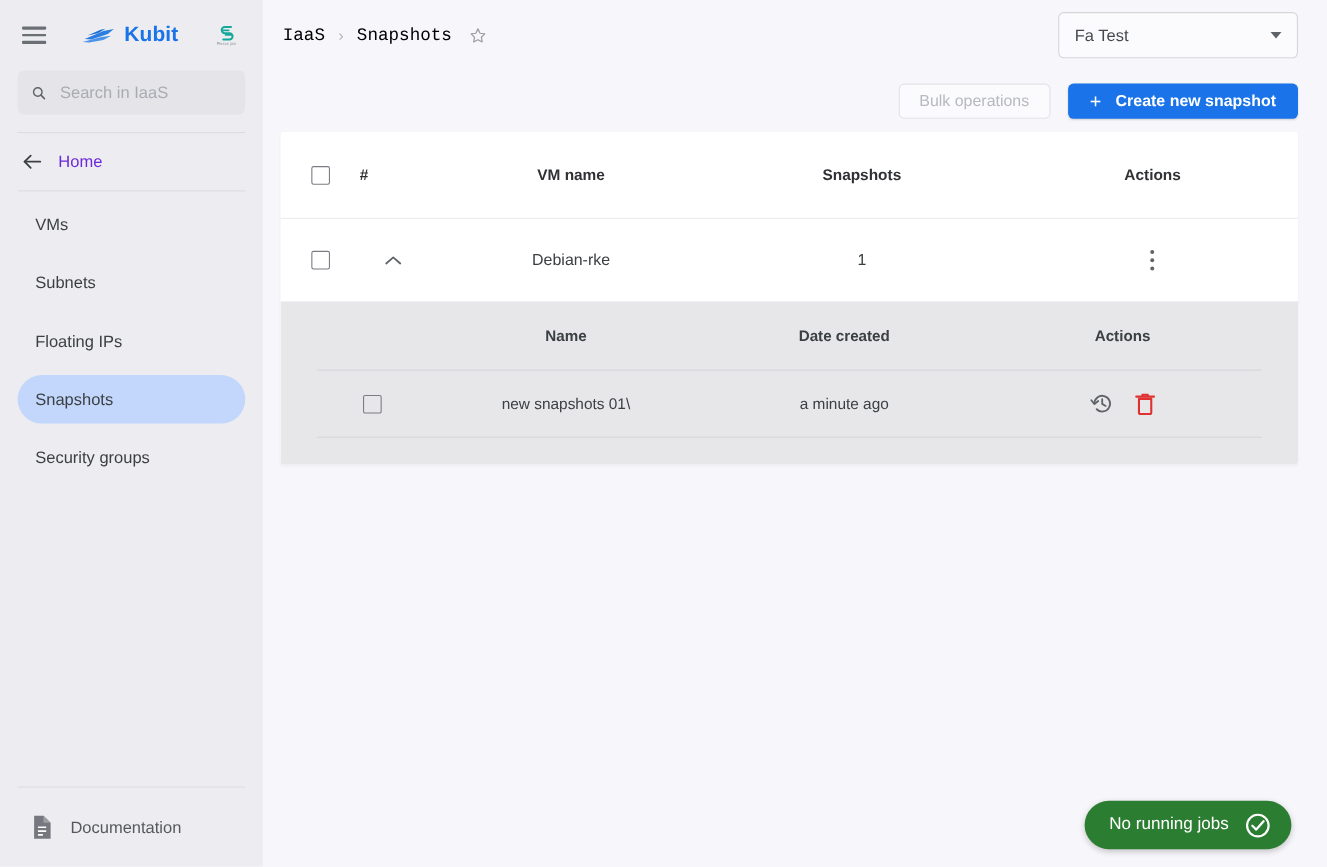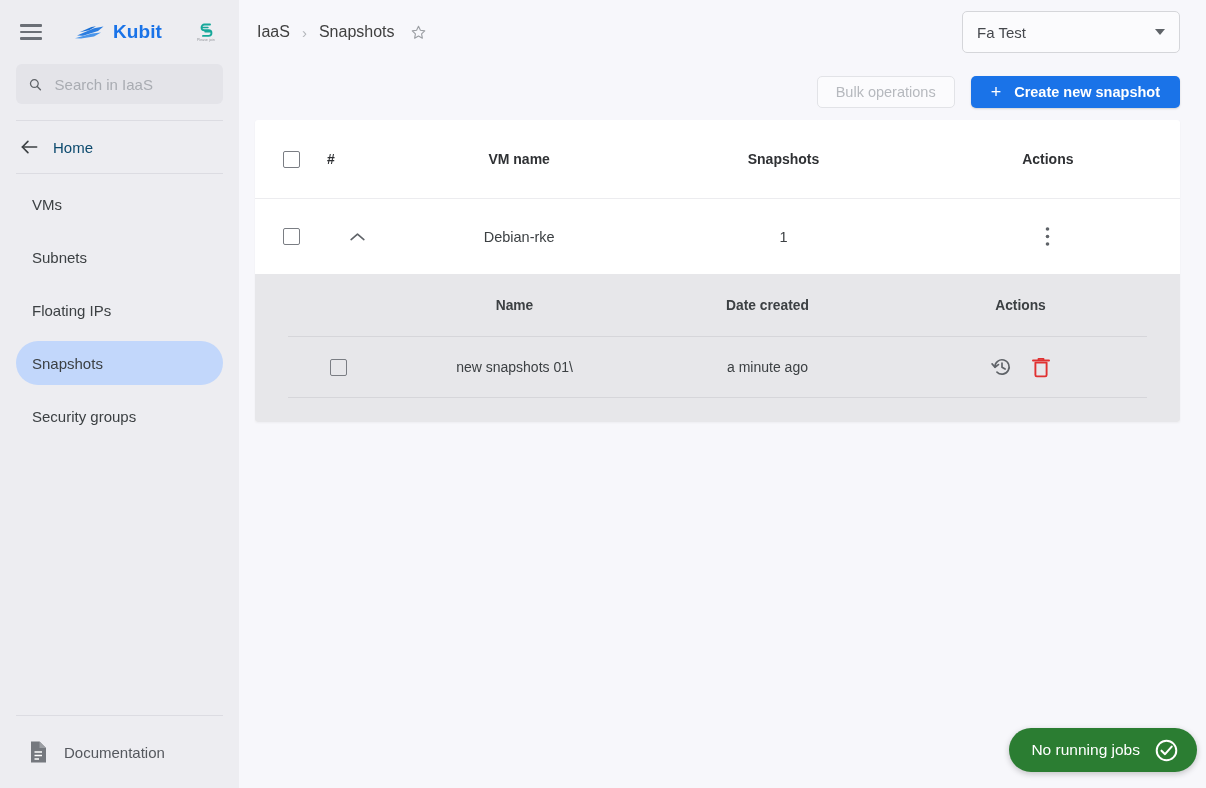--- a/index.html
+++ b/index.html
@@ -119,21 +119,21 @@
   }
 
   .home-row {
     display: flex;
     align-items: center;
     gap: 14px;
     padding: 0 20px;
     height: 52px;
     cursor: pointer;
   }
-  .home-label { font-size: 15px; color: #0c4a6e; }
+  .home-label { font-size: 15px; color: #6d28d9; }
 
   .nav-list { padding: 8px 16px 0 16px; display: flex; flex-direction: column; }
   .nav-item {
     height: 44px;
     display: flex;
     align-items: center;
     padding: 0 16px;
     border-radius: 22px;
     font-size: 15px;
     color: #3c4043;
@@ -169,21 +169,21 @@
   }
 
   .topbar {
     height: 64px;
     display: flex;
     align-items: center;
     padding: 0 26px 0 18px;
   }
 
   .breadcrumb { display: flex; align-items: center; gap: 12px; }
-  .crumb { font-size: 16px; color: #404040; cursor: pointer; }
+  .crumb { font-size: 16px; color: #000000; cursor: pointer; font-family: Liberation Mono, monospace; }
   .crumb-sep { color: #b3b6bb; font-size: 15px; }
   .star-btn { margin-left: 3px; cursor: pointer; display: flex; }
 
   .project-select {
     margin-left: auto;
     width: 218px;
     height: 42px;
     border: 1px solid #d5d6da;
     border-radius: 5px;
     background: #fbfbfd;
@@ -283,21 +283,21 @@
   .sub-head .sub-cell { font-weight: bold; font-size: 13.8px; }
   .sub-actions { display: flex; justify-content: center; align-items: center; gap: 18px; }
   .icon-btn { cursor: pointer; display: flex; align-items: center; justify-content: center; }
   .subpanel-pad { height: 24px; }
 
   .col-head { font-weight: bold; font-size: 14px; color: #2f3134; }
 
   
   .toast {
     position: absolute;
-    right: 9px;
+    right: 32px;
     bottom: 16px;
     height: 44px;
     background: #2b7d32;
     color: #ffffff;
     border-radius: 22px;
     display: flex;
     align-items: center;
     gap: 14px;
     padding: 0 18px 0 22px;
     font-size: 15.5px;

